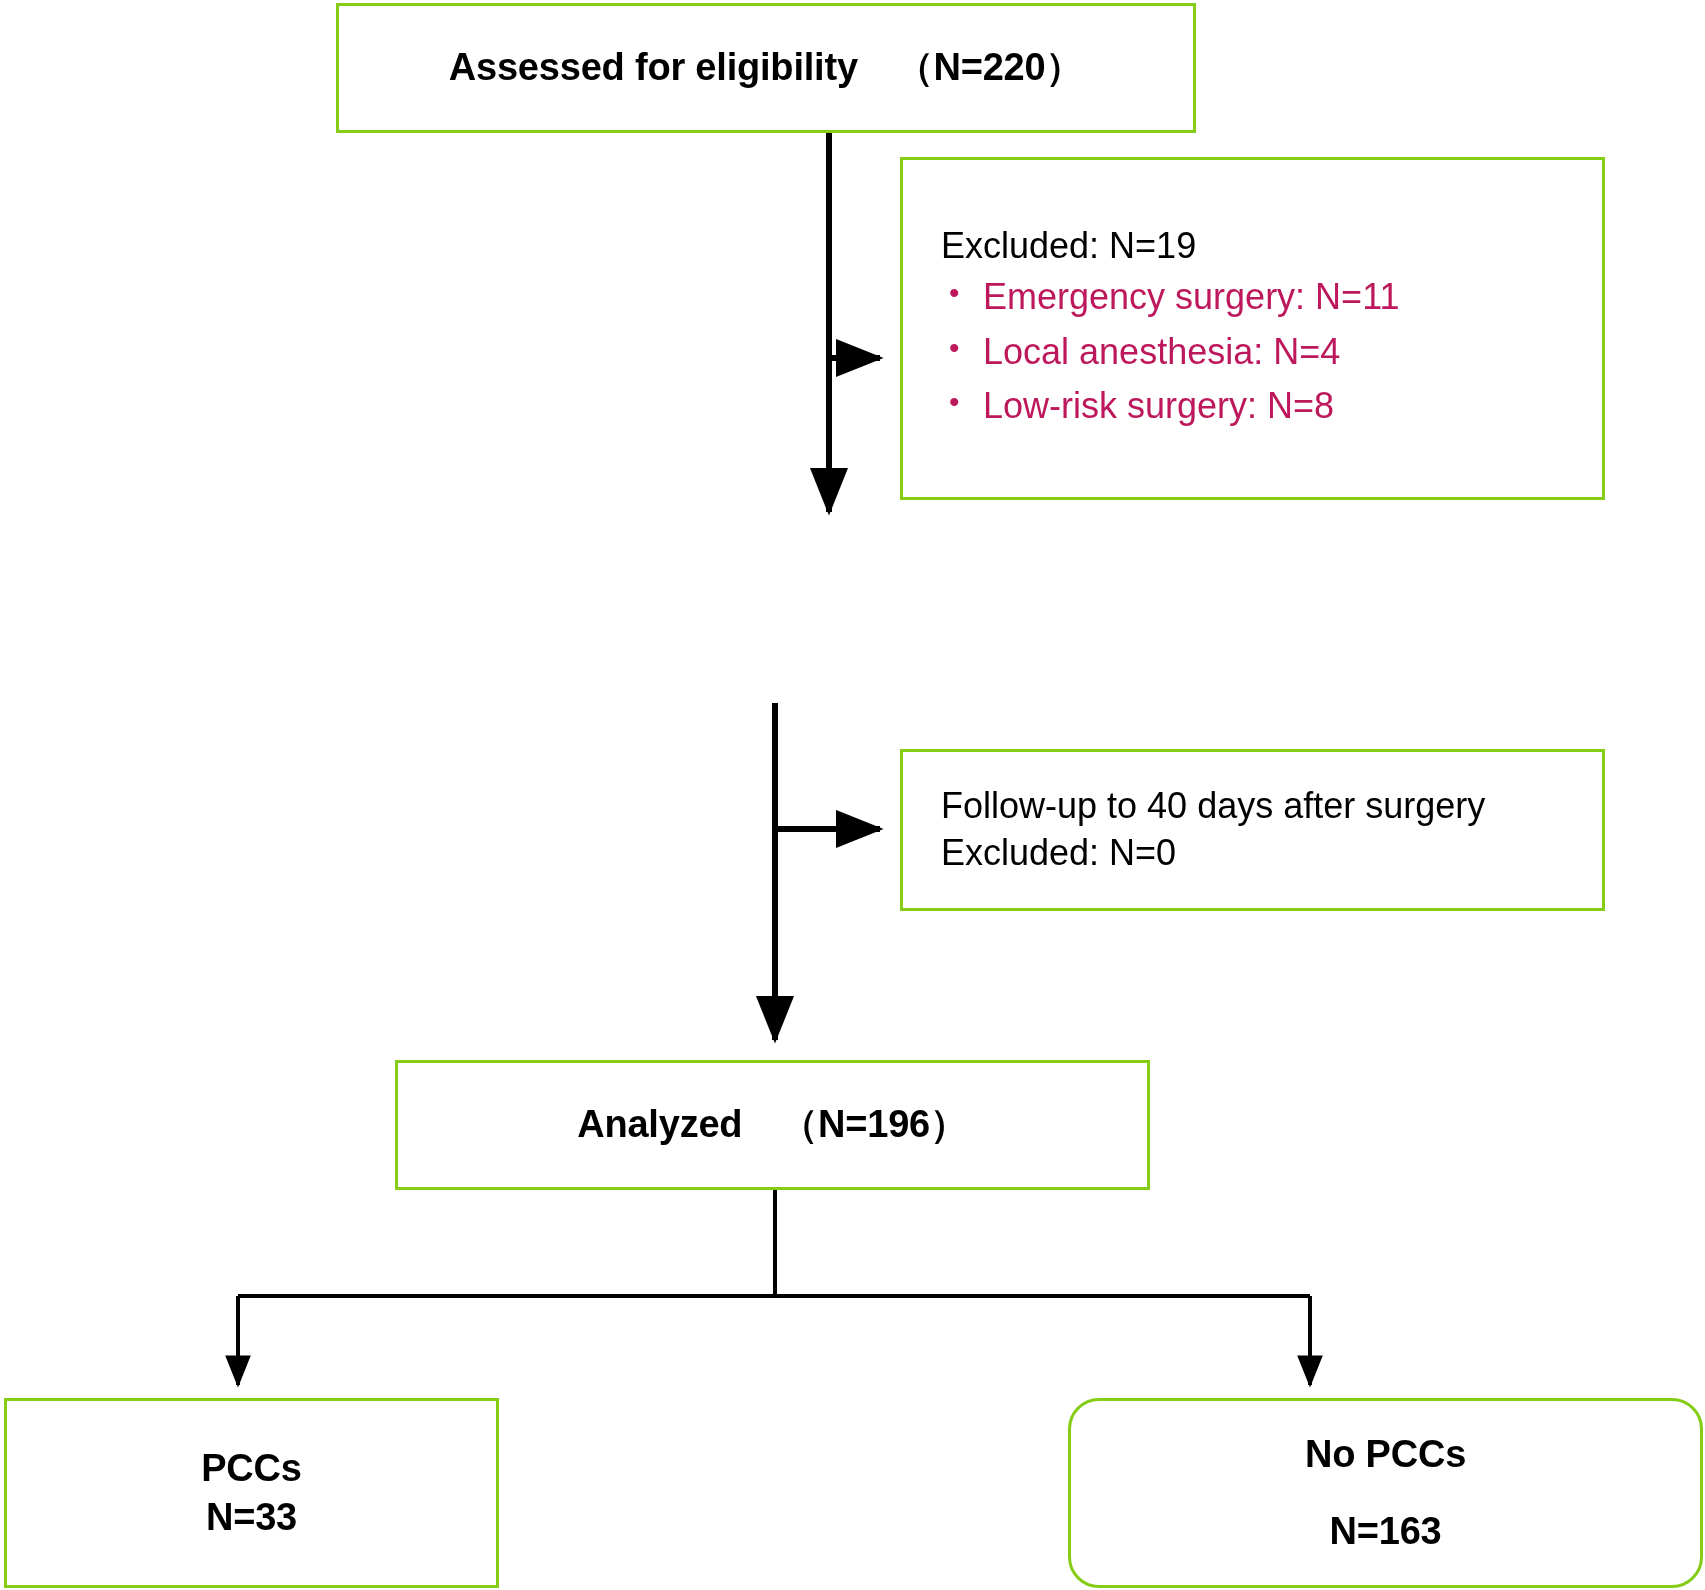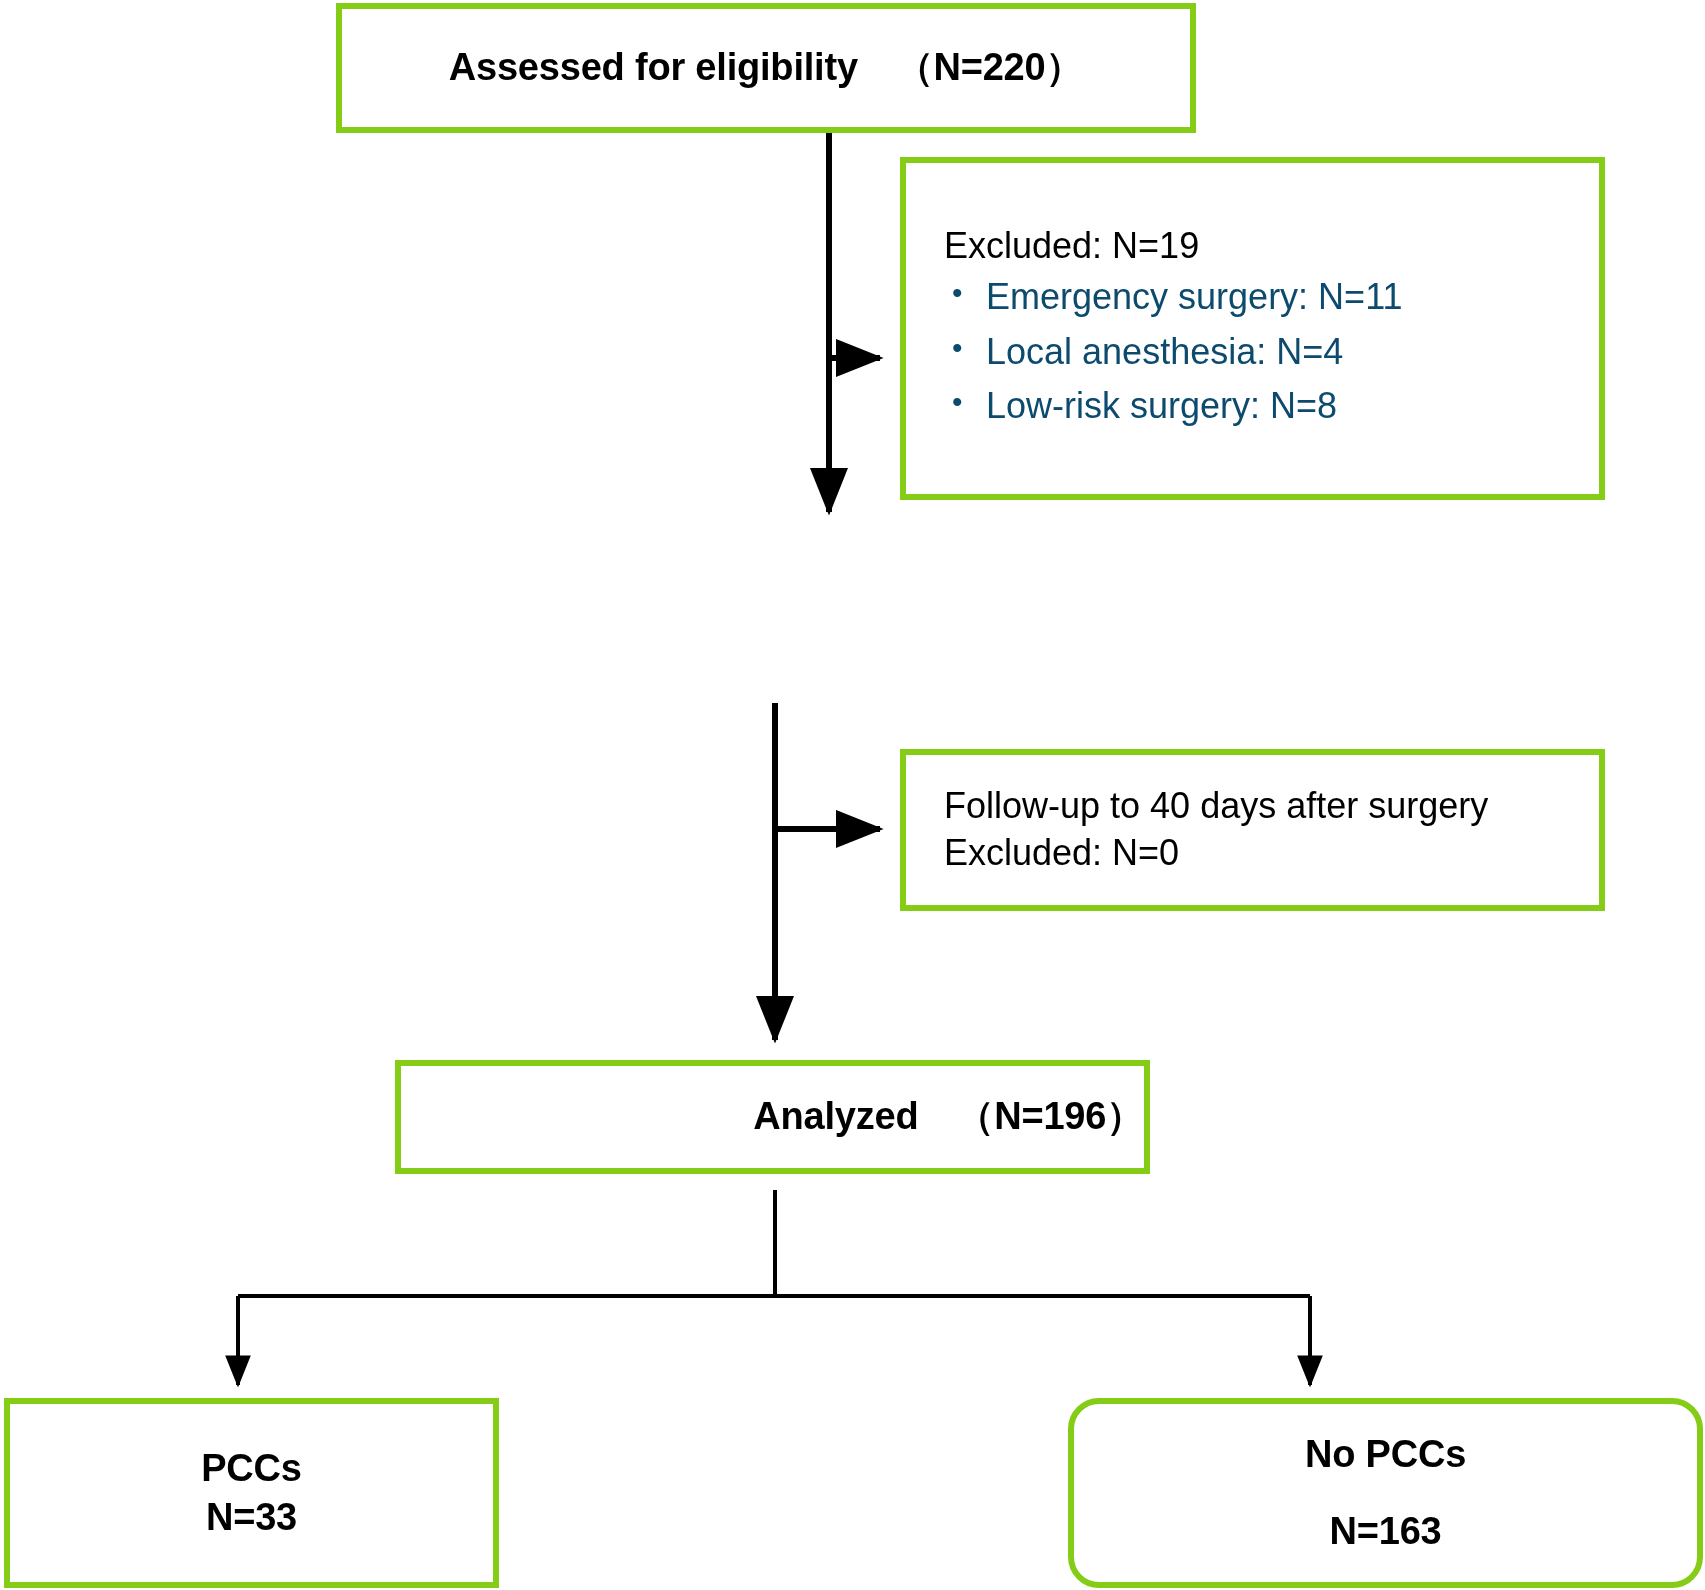--- a/index.html
+++ b/index.html
@@ -11,21 +11,21 @@
     position: relative;
     width: 1705px;
     height: 1590px;
     background: #ffffff;
     font-family: "Liberation Sans", sans-serif;
     overflow: hidden;
   }
   .node-box {
     position: absolute;
     box-sizing: border-box;
-    border: 6px solid #84cc16;
+    border: 3px solid #84cc16;
     background: #ffffff;
     display: flex;
     flex-direction: column;
     justify-content: center;
   }
   .center-box {
     align-items: center;
     text-align: center;
   }
   .node-line {
@@ -50,21 +50,21 @@
   .bullet-list {
     list-style: none;
     margin: 0;
     padding: 0;
   }
   .bullet-item {
     position: relative;
     padding-left: 42px;
     font-size: 36px;
     line-height: 1.52;
-    color: #0c4a6e;
+    color: #be185d;
     white-space: pre;
   }
   .bullet-item::before {
     content: "\2022";
     position: absolute;
     left: 8px;
     top: 0;
     font-size: 30px;
   }
   svg.connectors {
@@ -114,21 +114,21 @@
       <li class="bullet-item">Low-risk surgery: N=8</li>
     </ul>
   </div>
 
 
   <div class="node-box side-box" style="left:900px; top:749px; width:705px; height:162px;">
     <div class="node-line plain-line">Follow-up to 40 days after surgery</div>
     <div class="node-line plain-line" style="margin-top:0;">Excluded: N=0</div>
   </div>
 
-  <div class="node-box center-box" style="left:395px; top:1060px; width:755px; height:114px;align-items:flex-end;">
+  <div class="node-box center-box" style="left:395px; top:1060px; width:755px; height:130px;">
     <div class="node-line bold-line">Analyzed　（N=196）</div>
   </div>
 
   <div class="node-box center-box" style="left:4px; top:1398px; width:495px; height:190px;">
     <div class="node-line bold-line">PCCs</div>
     <div class="node-line bold-line" style="margin-top:0;">N=33</div>
   </div>
 
   <div class="node-box center-box" style="left:1068px; top:1398px; width:635px; height:190px;border-radius:31px;">
     <div class="node-line bold-line">No PCCs</div>

